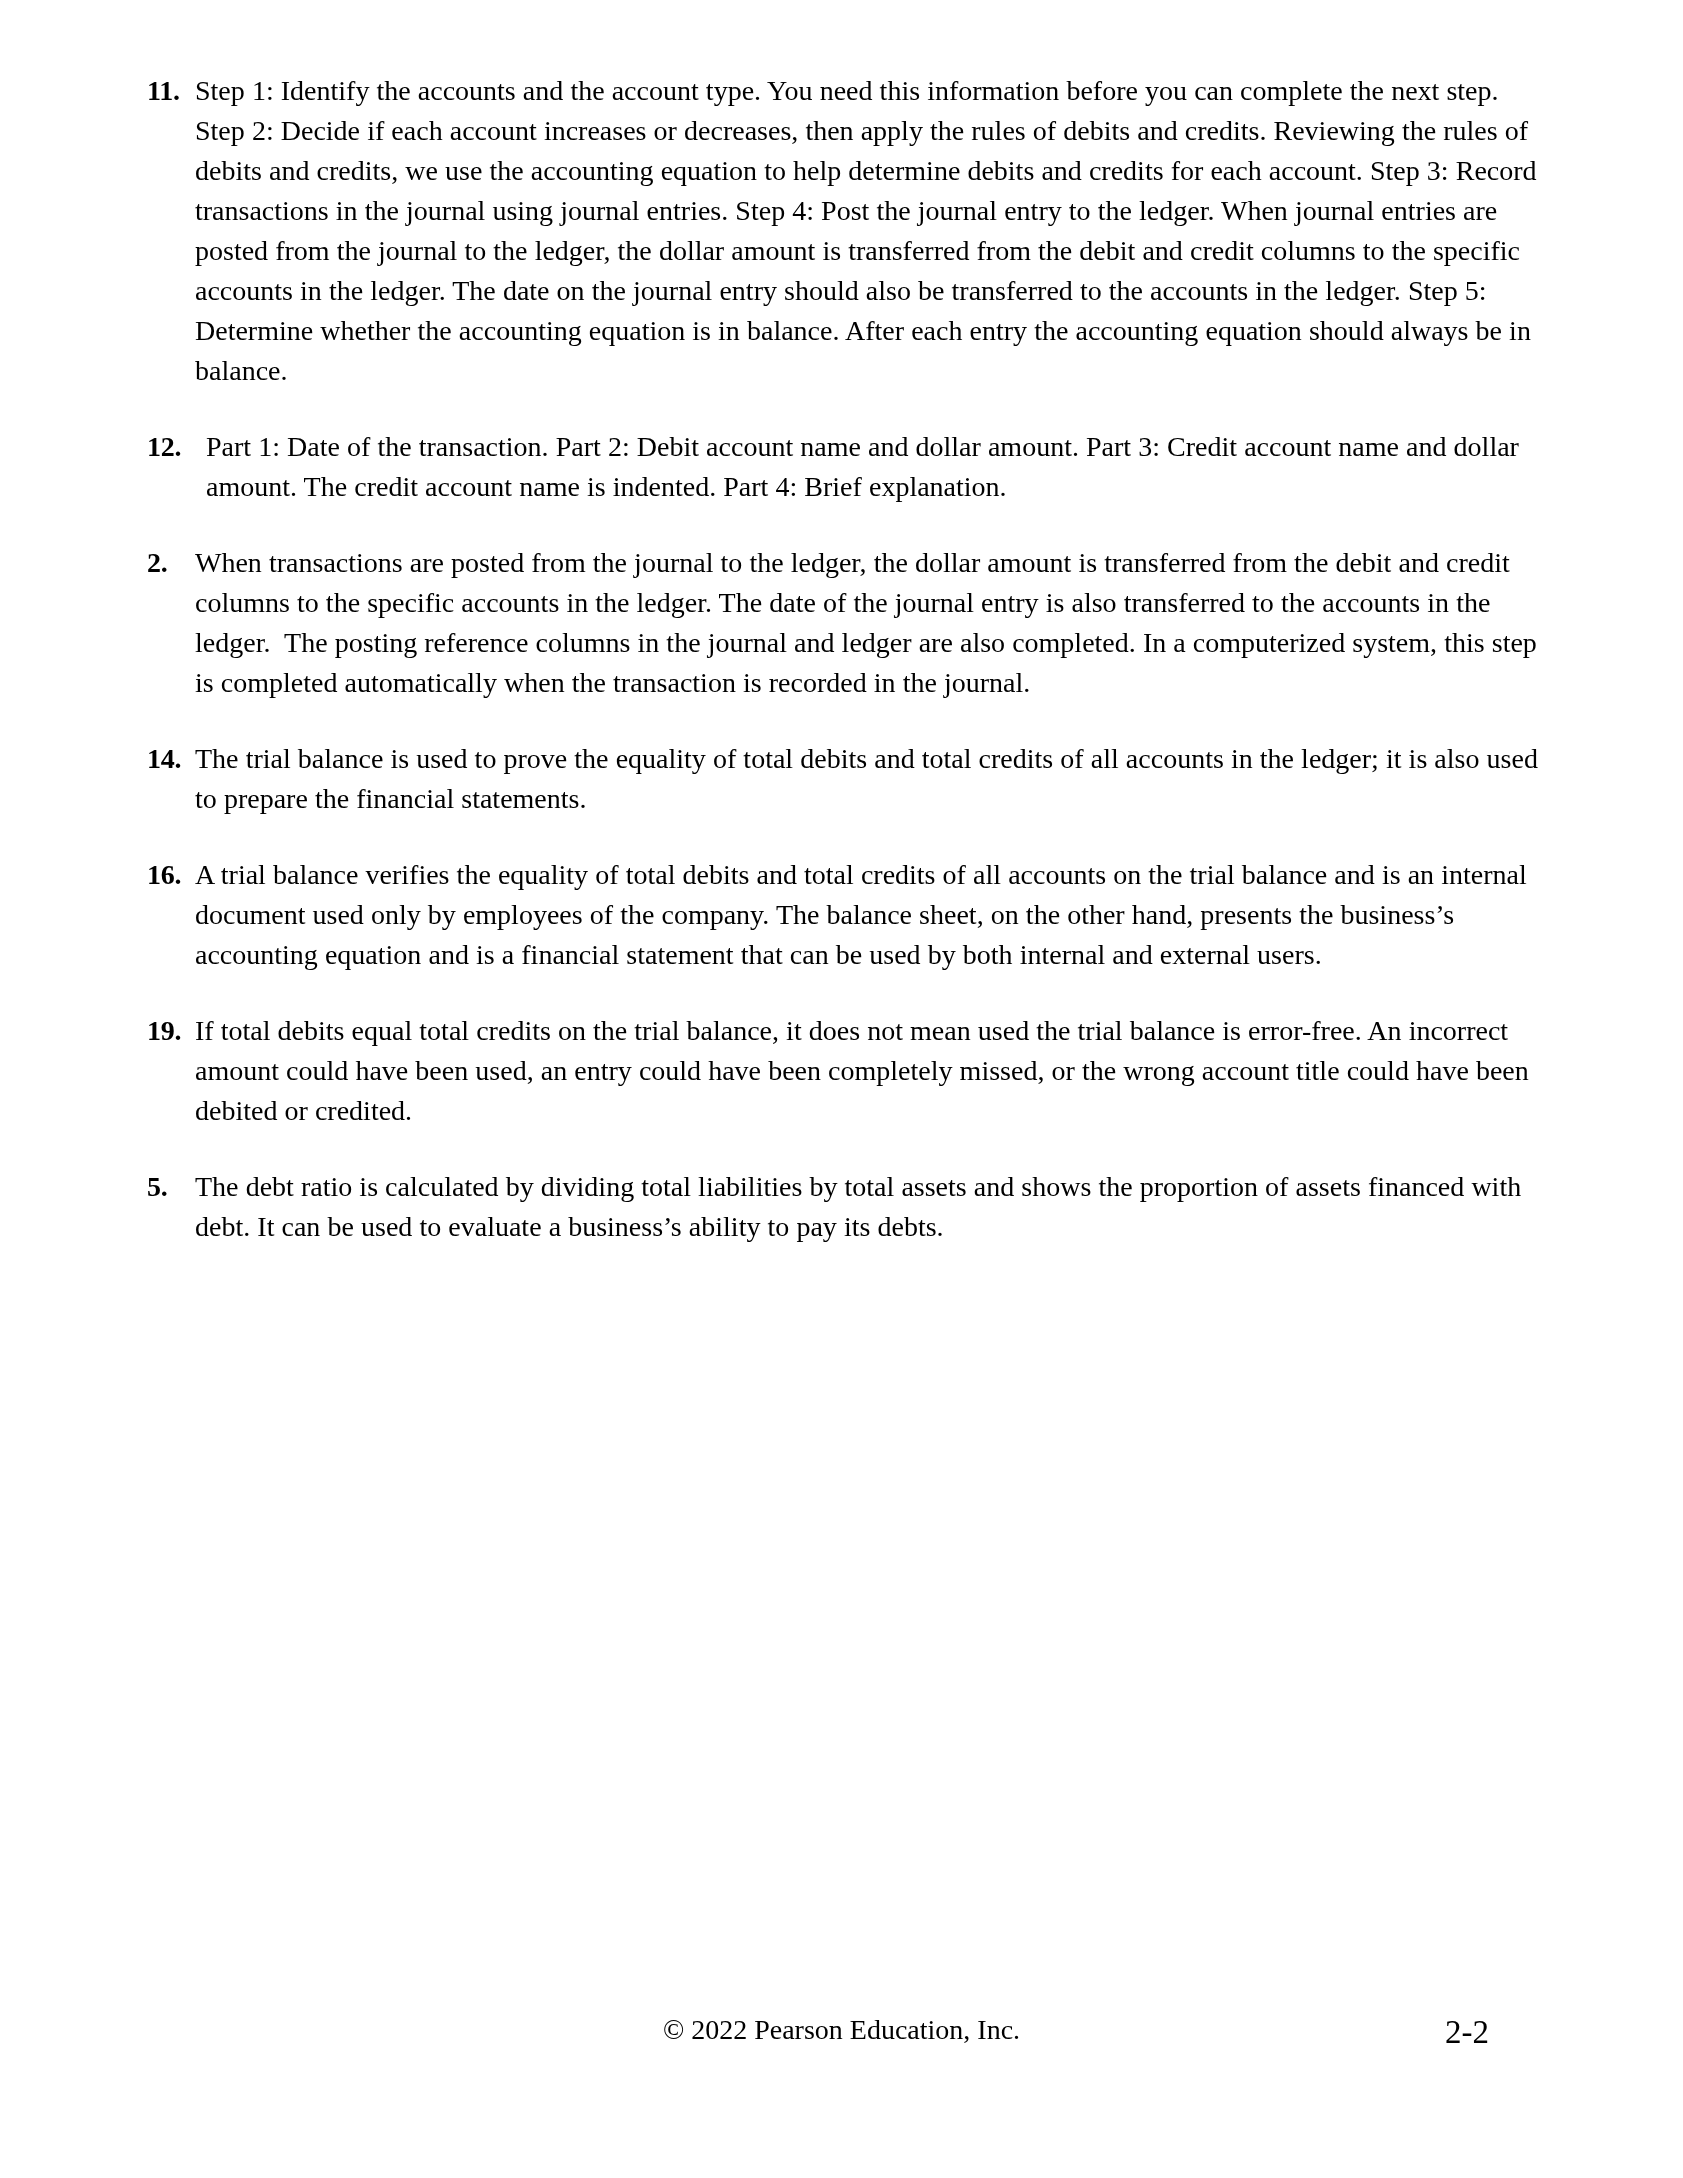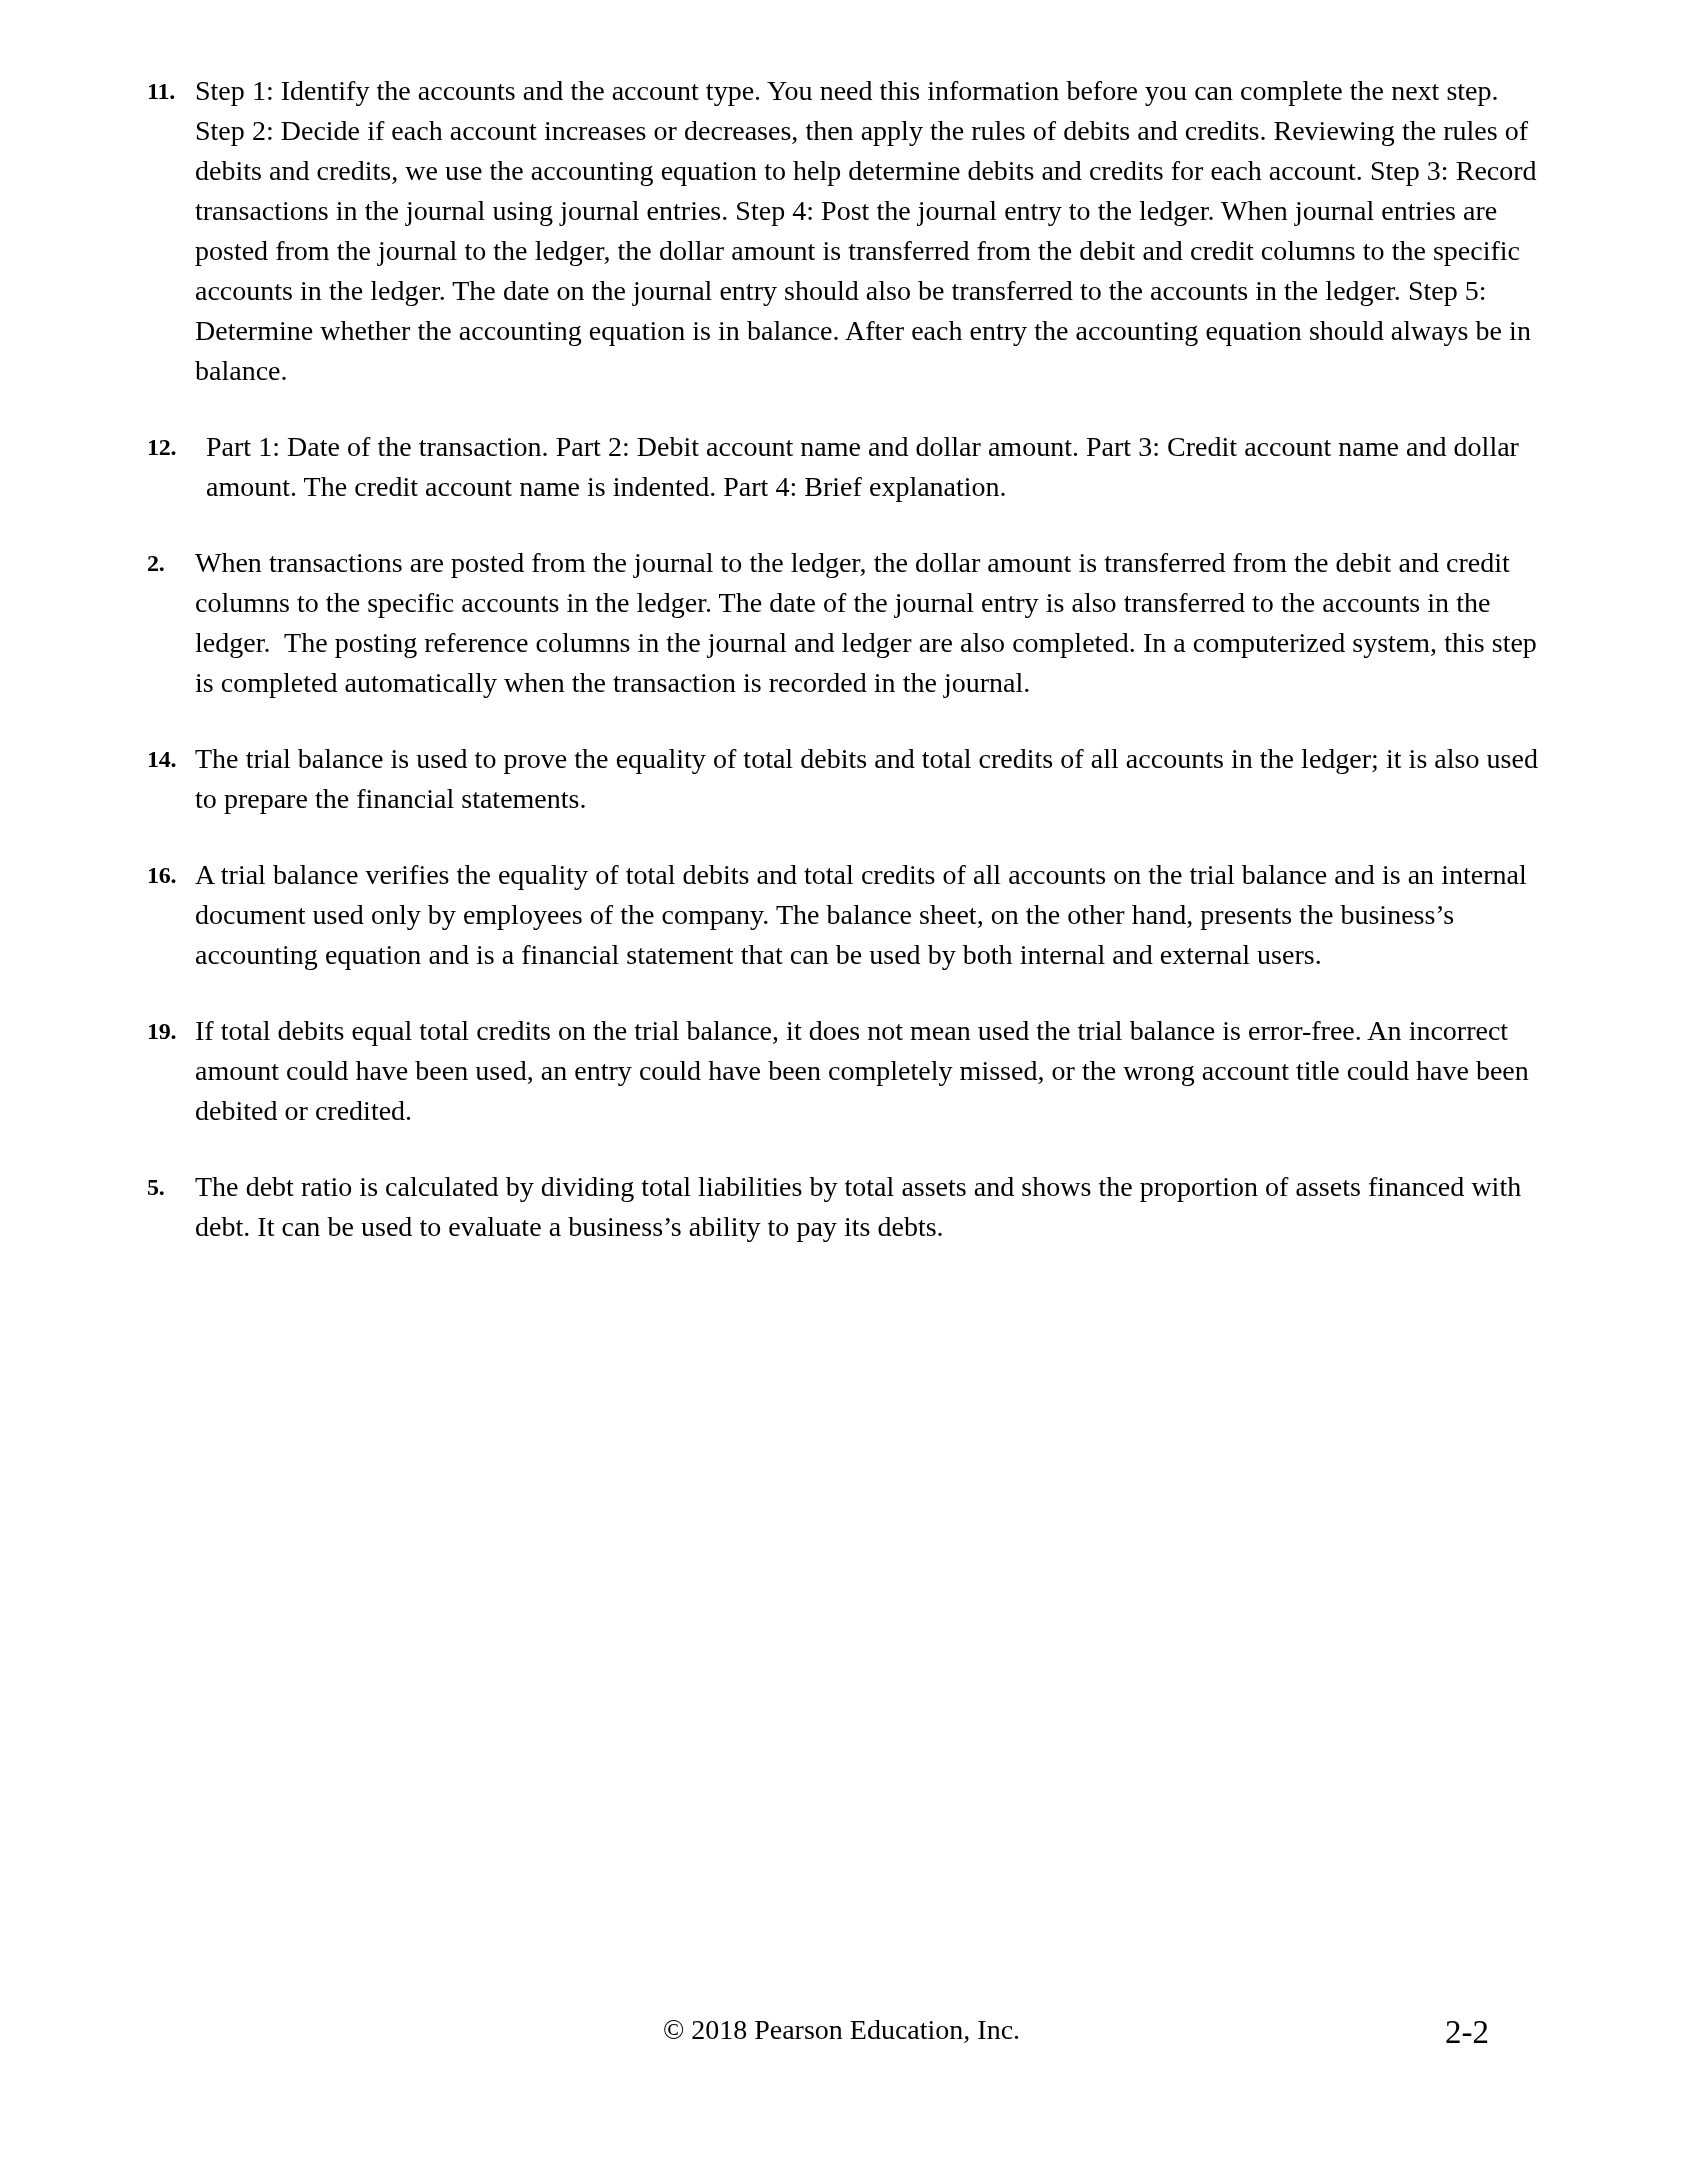--- a/index.html
+++ b/index.html
@@ -38,21 +38,21 @@
 
   .qa-item:last-of-type {
     margin-bottom: 0;
   }
 
   .qa-number {
     position: absolute;
     left: 0;
     top: 0;
     font-weight: bold;
-    font-size: 24px;
+    font-size: 28px;
     line-height: 40px;
     letter-spacing: -0.2px;
   }
 
   .qa-text {
     display: block;
     white-space: pre-wrap;
     word-spacing: 0.1px;
   }
 
@@ -128,18 +128,18 @@
     </div>
 
     <div class="qa-item">
       <span class="qa-number">5.</span>
       <span class="qa-text">The debt ratio is calculated by dividing total liabilities by total assets and shows the proportion of assets financed with debt. It can be used to evaluate a business’s ability to pay its debts.</span>
     </div>
 
   </div>
 
   <div class="footer">
-    <div class="footer-copyright">© 2018 Pearson Education, Inc.</div>
+    <div class="footer-copyright">© 2022 Pearson Education, Inc.</div>
     <div class="footer-pagenum">2-2</div>
   </div>
 
 </div>
 
 
 </body></html>

